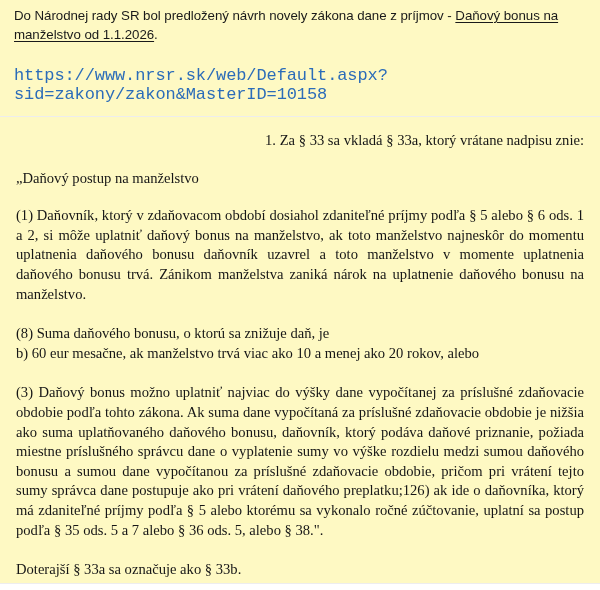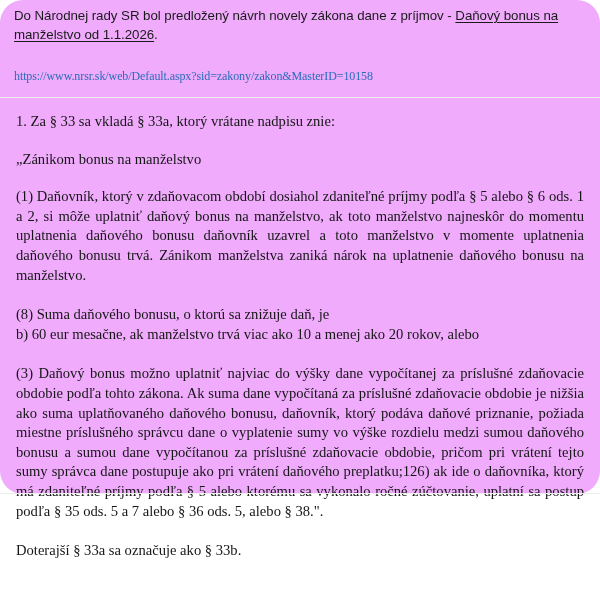--- a/index.html
+++ b/index.html
@@ -9,24 +9,23 @@
   body {
     width: 600px;
     height: 590px;
     background: #ffffff;
     font-family: "Liberation Sans", sans-serif;
     overflow: hidden;
   }
   .page {
     position: relative;
     width: 600px;
-    height: 494px;
+    height: 584px;
     box-sizing: border-box;
-    background: #f0abfc;
-    border-radius: 23px;
+    background: #fef9c3;
   }
 
   
   .header-block {
     padding: 6px 14px 0 14px;
   }
   .intro-line {
     font-family: "Liberation Sans", sans-serif;
     font-size: 13.3px;
     line-height: 19px;
@@ -37,22 +36,22 @@
   .intro-line .u {
     text-decoration: underline;
     text-underline-offset: 2px;
   }
 
   .link-row {
     padding: 0 14px;
     margin-top: 22px;
   }
   .doc-link {
-    font-family: Liberation Serif, serif;
-    font-size: 12px;
+    font-family: Liberation Mono, monospace;
+    font-size: 17px;
     line-height: 18px;
     color: #2b6cb9;
     text-decoration: none;
     letter-spacing: -0.1px;
     cursor: pointer;
   }
 
   .divider {
     height: 1px;
     width: 100%;
@@ -64,21 +63,21 @@
   .doc-body {
     padding: 0 16px 0 16px;
     font-family: "Liberation Serif", "DejaVu Serif", serif;
     font-size: 14.6px;
     color: #161616;
   }
   .doc-body p {
     margin: 0;
     line-height: 19.6px;
   }
-  .sp-top-14 { margin-top: 14px !important; }
+  .sp-top-14 { margin-top: 14px !important; text-align: right; }
   .sp-top-18 { margin-top: 18px !important; }
   .sp-top-20 { margin-top: 20px !important; }
   .justify {
     text-align: justify;
     text-justify: inter-word;
   }
   .list-line { margin: 0; line-height: 19.6px; }
 
   .bottom-divider {
     position: absolute;
@@ -101,21 +100,21 @@
   <div class="link-row">
     <a class="doc-link" href="#">https://www.nrsr.sk/web/Default.aspx?sid=zakony/zakon&amp;MasterID=10158</a>
   </div>
 
   <div class="divider"></div>
 
   <div class="doc-body">
 
     <p class="sp-top-14">1. Za § 33 sa vkladá § 33a, ktorý vrátane nadpisu znie:</p>
 
-    <p class="sp-top-18">„Zánikom bonus na manželstvo</p>
+    <p class="sp-top-18">„Daňový postup na manželstvo</p>
 
     <p class="justify sp-top-18">(1) Daňovník, ktorý v zdaňovacom období dosiahol zdaniteľné príjmy podľa § 5 alebo § 6 ods. 1 a 2, si môže uplatniť daňový bonus na manželstvo, ak toto manželstvo najneskôr do momentu uplatnenia daňového bonusu daňovník uzavrel a toto manželstvo v momente uplatnenia daňového bonusu trvá. Zánikom manželstva zaniká nárok na uplatnenie daňového bonusu na manželstvo.</p>
 
     <p class="sp-top-20">(8) Suma daňového bonusu, o ktorú sa znižuje daň, je</p>
     <p class="list-line">b) 60 eur mesačne, ak manželstvo trvá viac ako 10 a menej ako 20 rokov, alebo</p>
 
     <p class="justify sp-top-20">(3) Daňový bonus možno uplatniť najviac do výšky dane vypočítanej za príslušné zdaňovacie obdobie podľa tohto zákona. Ak suma dane vypočítaná za príslušné zdaňovacie obdobie je nižšia ako suma uplatňovaného daňového bonusu, daňovník, ktorý podáva daňové priznanie, požiada miestne príslušného správcu dane o vyplatenie sumy vo výške rozdielu medzi sumou daňového bonusu a sumou dane vypočítanou za príslušné zdaňovacie obdobie, pričom pri vrátení tejto sumy správca dane postupuje ako pri vrátení daňového preplatku;126) ak ide o daňovníka, ktorý má zdaniteľné príjmy podľa § 5 alebo ktorému sa vykonalo ročné zúčtovanie, uplatní sa postup podľa § 35 ods. 5 a 7 alebo § 36 ods. 5, alebo § 38.".</p>
 
     <p class="sp-top-20">Doterajší § 33a sa označuje ako § 33b.</p>
 

